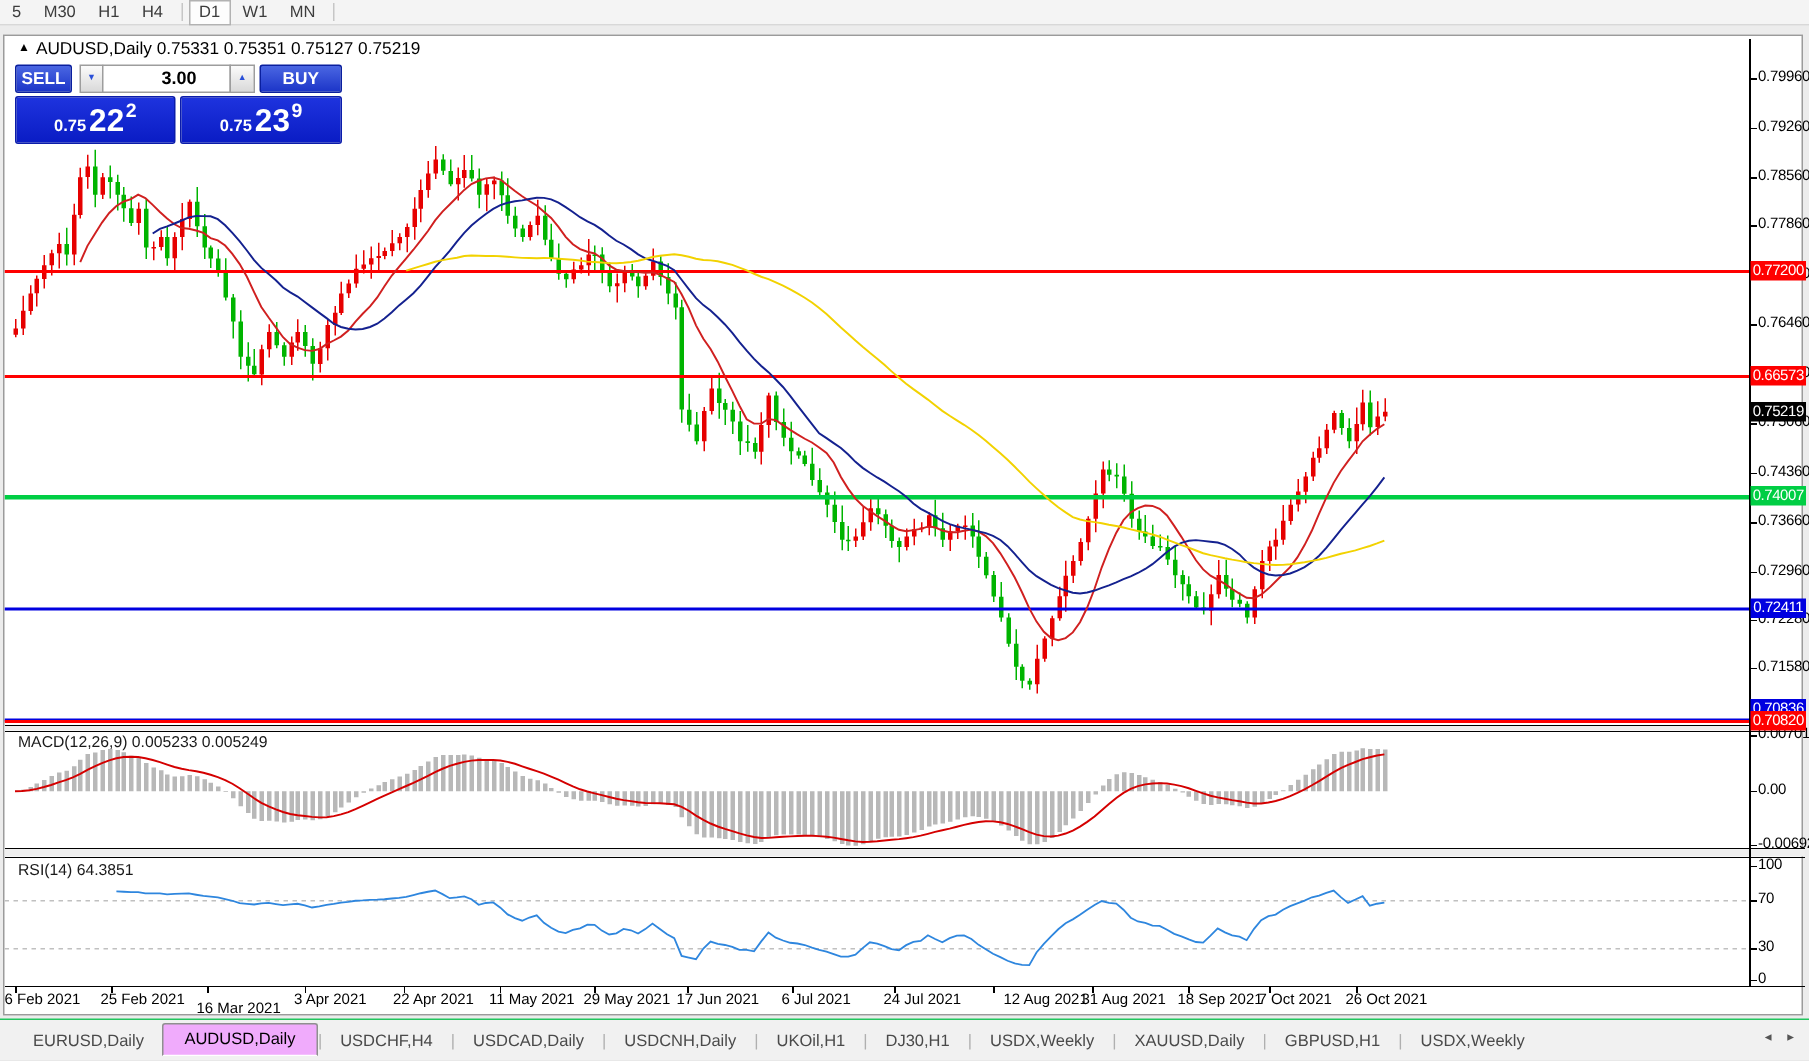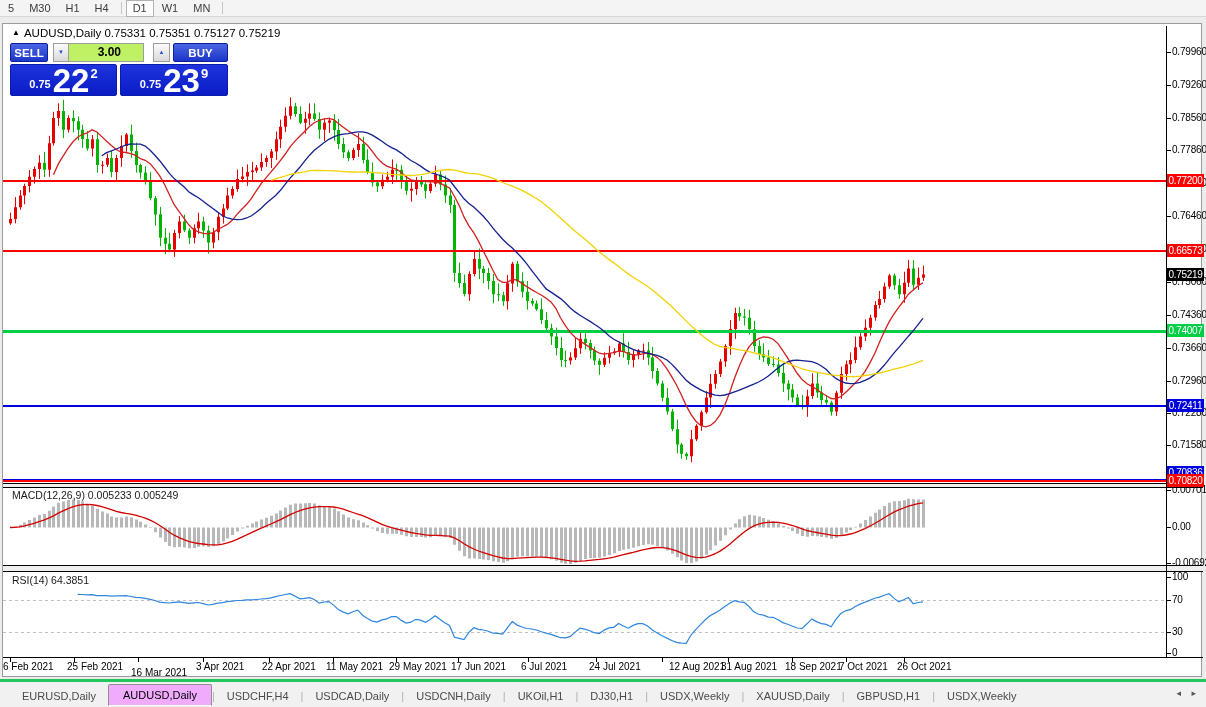--- a/index.html
+++ b/index.html
@@ -23,39 +23,39 @@
   .wrow1{position:absolute;left:0;top:0;height:19px;width:218px}
   .wbtn{position:absolute;top:0;height:19px;line-height:19px;text-align:center;color:#fff;
         font-size:11.5px;font-weight:bold;background:linear-gradient(#4a66e2,#1c35c8);
         border:1px solid #0a1f9e;border-radius:2px;box-sizing:border-box}
   .sell{left:0;width:38px}
   .buy{left:163px;width:55px}
   .spin{position:absolute;top:0;width:16px;height:19px;background:linear-gradient(#fbfbfb,#d9d9d9);
         border:1px solid #9d9d9d;box-sizing:border-box;text-align:center;color:#2a50d8;font-size:6px;line-height:17px}
   .spin.dn{left:43px}
   .spin.up{left:143px;width:17px}
-  .vol{position:absolute;left:58px;top:0;width:76px;height:19px;background:#bef264;border:1px solid #9d9d9d;
+  .vol{position:absolute;left:58px;top:0;width:86px;height:19px;background:#ffffff;border:1px solid #9d9d9d;
        box-sizing:border-box;font-size:12px;font-weight:bold;color:#000;text-align:right;line-height:17px;padding-right:22px}
   .wrow2{position:absolute;left:0;top:21px;height:40px;width:218px}
   .pp{position:absolute;top:0;height:32px;background:linear-gradient(#1e33de,#0a1cc4);border:1px solid #0a1caa;
       border-radius:2px;box-sizing:border-box;color:#fff;display:flex;align-items:flex-end;justify-content:center;padding-bottom:2px}
   .pp.left{left:0;width:107px}
   .pp.right{left:110px;width:108px}
   .pp .sm{font-size:11px;font-weight:bold;margin-right:2px;padding-bottom:3px}
-  .pp .big{font-size:33px;font-weight:bold;line-height:25px}
+  .pp .big{font-size:21px;font-weight:bold;line-height:25px}
   .pp .sup{font-size:13px;font-weight:bold;align-self:flex-start;margin-top:1px;margin-left:1px}
   
   .panelabel{position:absolute;font-size:10.5px;color:#1a1a1a;white-space:nowrap}
   
   .yl{position:absolute;left:1172px;font-size:10px;color:#000;letter-spacing:-0.2px;white-space:nowrap}
   .badge{position:absolute;left:1167px;width:37px;height:13px;line-height:13px;font-size:10px;letter-spacing:-0.3px;
          color:#fff;text-align:center;white-space:nowrap}
   .dl{position:absolute;top:661px;font-size:10px;color:#000;white-space:nowrap}
   
-  .tabbar{position:absolute;left:0;top:679px;width:1206px;height:28px;background:#f1f1f1;border-top:3px solid #22c55e;box-sizing:border-box}
+  .tabbar{position:absolute;left:0;top:679px;width:1206px;height:28px;background:#f1f1f1;border-top:1px solid #22c55e;box-sizing:border-box}
   .tabs{display:flex;align-items:flex-end;height:23px;padding-left:10px}
   .tab{font-size:11px;color:#4a4a4a;padding:4px 12px 3px 12px;white-space:nowrap}
   .tab.active{background:#f0abfc;border:1px solid #8f8f8f;border-bottom:1px solid #fff;border-radius:2px 2px 0 0;
               font-weight:normal;color:#000;padding:4px 14px 4px 14px;margin-bottom:-1px}
   .tabsep{color:#b0b0b0;font-size:11px;padding-bottom:3px}
   .tabarrows{position:absolute;right:10px;top:6px;font-size:9px;color:#555}
   .tabarrows span{margin-left:8px}
 </style>
 </head>
 <body>

